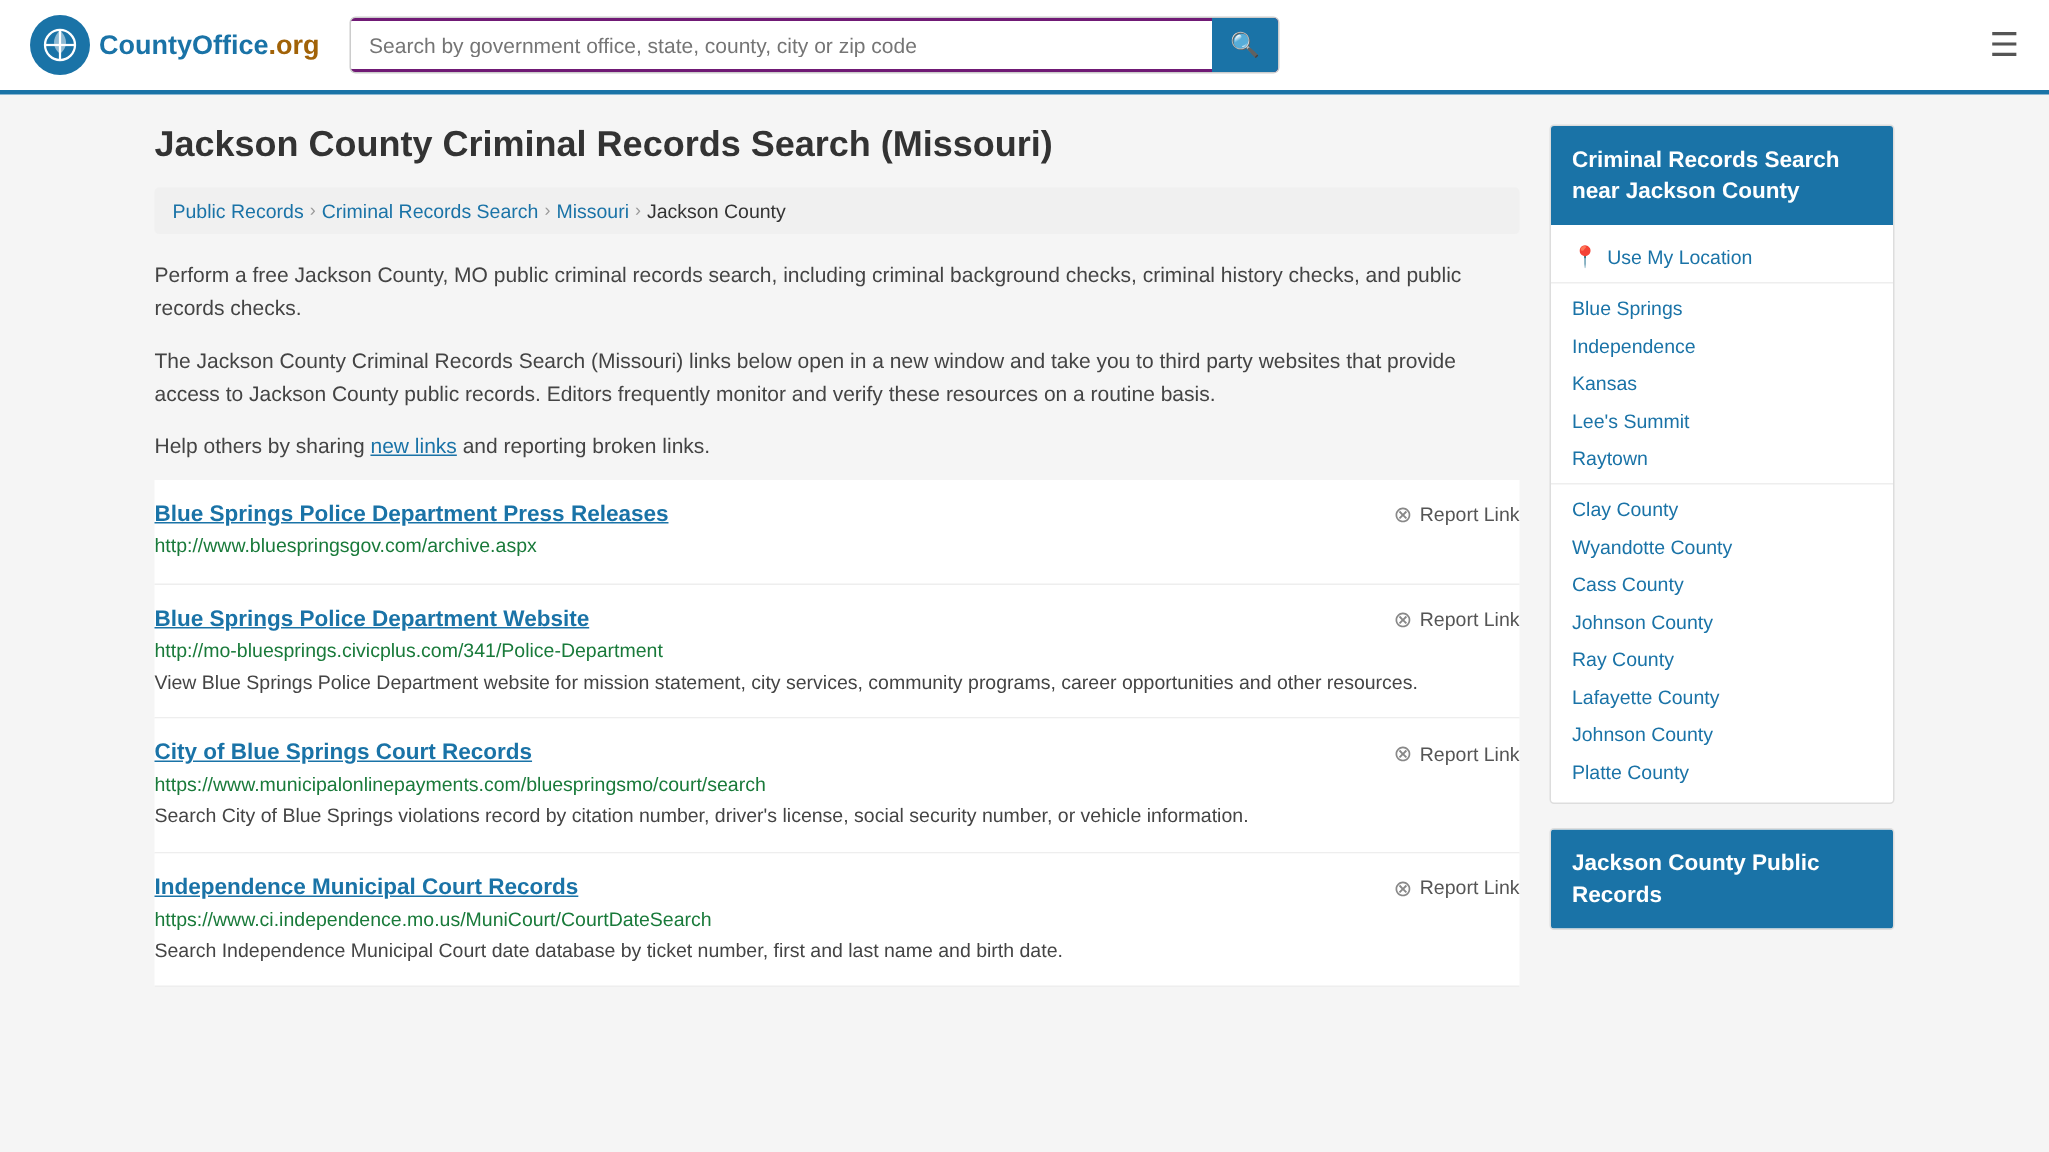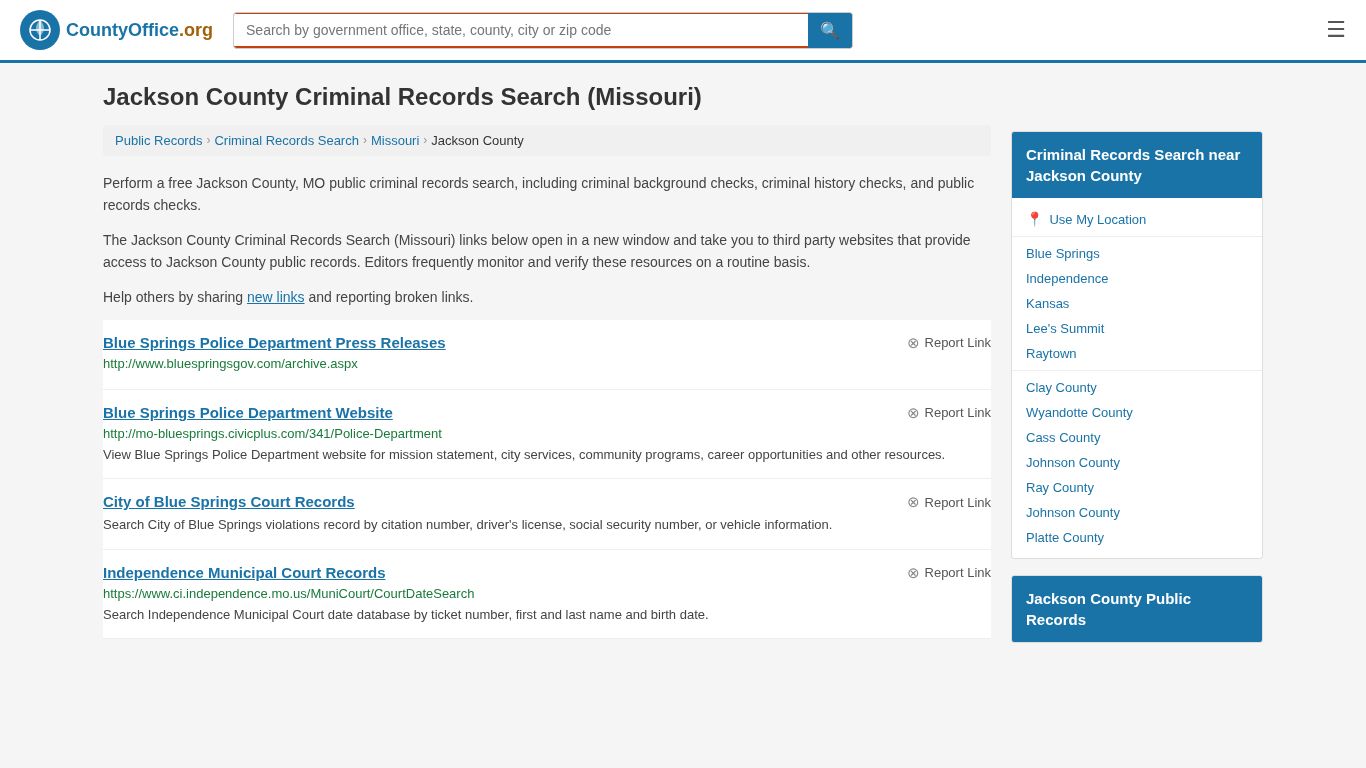--- a/index.html
+++ b/index.html
@@ -37,21 +37,21 @@
       color: #333;
     }
     .logo-text span { color: #1a73a7; text-align: center; }
     .search-area {
       flex: 1;
       max-width: 620px;
       display: flex;
       align-items: center;
       border: 1px solid #ccc;
       border-radius: 4px;
-      background: #c2410c;
+      background: #701a75;
       overflow: hidden;
     }
     .search-input {
       flex: 1;
       border: none;
       padding: 8px 12px;
       font-size: 14px;
       outline: none;
       color: #999;
     }
@@ -77,23 +77,22 @@
       max-width: 1200px;
       margin: 0 auto;
       padding: 20px;
       display: flex;
       gap: 20px;
     }
     .content-area {
       flex: 1;
     }
     .sidebar {
-      width: 252px;
+      width: 230px;
       flex-shrink: 0;
-      margin-top: 48px;
     }
 
     
     .page-title {
       font-size: 24px;
       font-weight: bold;
       color: #333;
       margin-bottom: 14px;
     }
 
@@ -273,20 +272,21 @@
       </div>
 
       <div class="result-item">
         <div class="result-header">
           <span class="result-title">City of Blue Springs Court Records</span>
           <span class="report-link">
             <span class="report-icon">⊗</span>
             <span>Report Link</span>
           </span>
         </div>
+        <div class="result-url">https://www.municipalonlinepayments.com/bluespringsmo/court/search</div>
         <div class="result-desc">Search City of Blue Springs violations record by citation number, driver's license, social security number, or vehicle information.</div>
       </div>
 
       <div class="result-item">
         <div class="result-header">
           <span class="result-title">Independence Municipal Court Records</span>
           <span class="report-link">
             <span class="report-icon">⊗</span>
             <span>Report Link</span>
           </span>
@@ -337,20 +337,23 @@
         <div class="sidebar-item">
           <a href="#">Cass County</a>
         </div>
         <div class="sidebar-item">
           <a href="#">Johnson County</a>
         </div>
         <div class="sidebar-item">
           <a href="#">Ray County</a>
         </div>
         <div class="sidebar-item">
+          <a href="#">Lafayette County</a>
+        </div>
+        <div class="sidebar-item">
           <a href="#">Johnson County</a>
         </div>
         <div class="sidebar-item">
           <a href="#">Platte County</a>
         </div>
       </div>
     </div>
 
     <div class="sidebar-box">
       <div class="sidebar-box-header">Jackson County Public Records</div>

